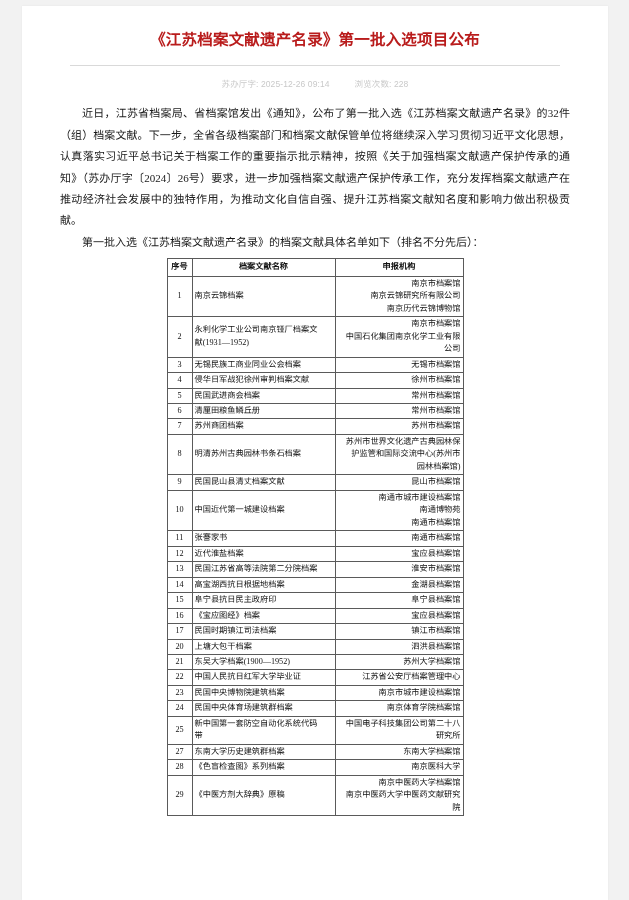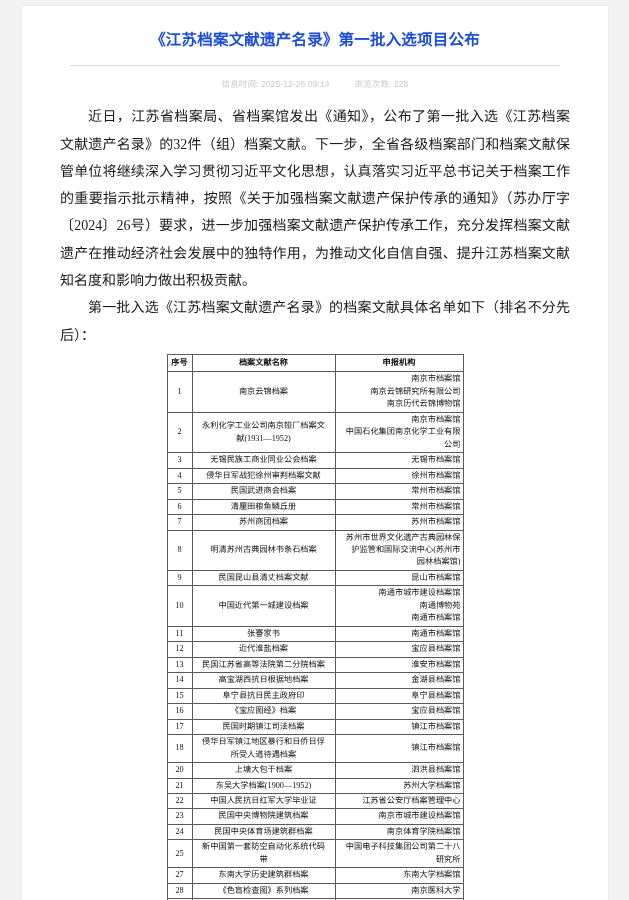--- a/index.html
+++ b/index.html
@@ -24,21 +24,21 @@
   }
   .article-card {
     width: 586px;
     min-height: 894px;
     background: #ffffff;
     box-shadow: 0 0 2px rgba(0,0,0,0.06);
     padding: 14px 38px 0 38px;
   }
   .article-title {
     text-align: center;
-    color: #1d4ed8;
+    color: #b91c1c;
     font-size: 15.5px;
     font-weight: bold;
     line-height: 1.5;
     letter-spacing: 0.2px;
     margin: 8px 0 0 0;
     font-family: "Liberation Sans", "DejaVu Sans", sans-serif;
   }
   .title-divider {
     height: 1px;
     background: #d9d9d9;
@@ -49,21 +49,21 @@
     color: #c9c9c9;
     font-size: 8.5px;
     margin-top: 11px;
     letter-spacing: 0.1px;
     font-family: "Liberation Sans", "DejaVu Sans", sans-serif;
   }
   .meta-row .meta-item { display: inline-block; }
   .meta-row .meta-gap { display: inline-block; width: 20px; }
   .body-text {
     margin-top: 14px;
-    font-size: 14px;
+    font-size: 11px;
     line-height: 1.95;
     color: #1a1a1a;
     text-align: justify;
     text-justify: inter-ideograph;
   }
   .body-text p {
     margin: 0;
     text-indent: 2em;
   }
   .table-zone {
@@ -87,37 +87,37 @@
   }
   table.listing th {
     text-align: center;
     font-weight: bold;
     padding: 2px 2px;
   }
   col.c-idx { width: 25px; }
   col.c-name { width: 143px; }
   col.c-org { width: 128px; }
   td.idx { text-align: center; }
-  td.name { text-align: center; padding-left: 3px; }
+  td.name { text-align: left; padding-left: 3px; }
   td.org { text-align: right; padding-left: 3px; }
   td.org .orgline { display: block; white-space: nowrap; }
   td.name .nmline { display: block; }
 </style>
 </head>
 <body>
 
 <div class="page-wrap">
   <div class="article-card">
 
     <h1 class="article-title">《江苏档案文献遗产名录》第一批入选项目公布</h1>
 
     <div class="title-divider"></div>
 
     <div class="meta-row">
-      <span class="meta-item">信息时间:</span>
+      <span class="meta-item">苏办厅字:</span>
       <span class="meta-item">2025-12-26 09:14</span>
       <span class="meta-gap"></span>
       <span class="meta-item">浏览次数:</span>
       <span class="meta-item">228</span>
     </div>
 
     <div class="body-text">
       <p>近日，江苏省档案局、省档案馆发出《通知》，公布了第一批入选《江苏档案文献遗产名录》的32件（组）档案文献。下一步，全省各级档案部门和档案文献保管单位将继续深入学习贯彻习近平文化思想，认真落实习近平总书记关于档案工作的重要指示批示精神，按照《关于加强档案文献遗产保护传承的通知》（苏办厅字〔2024〕26号）要求，进一步加强档案文献遗产保护传承工作，充分发挥档案文献遗产在推动经济社会发展中的独特作用，为推动文化自信自强、提升江苏档案文献知名度和影响力做出积极贡献。</p>
       <p>第一批入选《江苏档案文献遗产名录》的档案文献具体名单如下（排名不分先后）：</p>
     </div>
@@ -293,30 +293,20 @@
             <tr>
               <td class="idx">17</td>
               <td class="name">
                 <span class="nmline">民国时期镇江司法档案</span>
               </td>
               <td class="org">
                 <span class="orgline">镇江市档案馆</span>
               </td>
             </tr>
             <tr>
-              <td class="idx">18</td>
-              <td class="name">
-                <span class="nmline">侵华日军镇江地区暴行和日侨日俘</span>
-                <span class="nmline">所受人道待遇档案</span>
-              </td>
-              <td class="org">
-                <span class="orgline">镇江市档案馆</span>
-              </td>
-            </tr>
-            <tr>
               <td class="idx">20</td>
               <td class="name">
                 <span class="nmline">上塘大包干档案</span>
               </td>
               <td class="org">
                 <span class="orgline">泗洪县档案馆</span>
               </td>
             </tr>
             <tr>
               <td class="idx">21</td>

